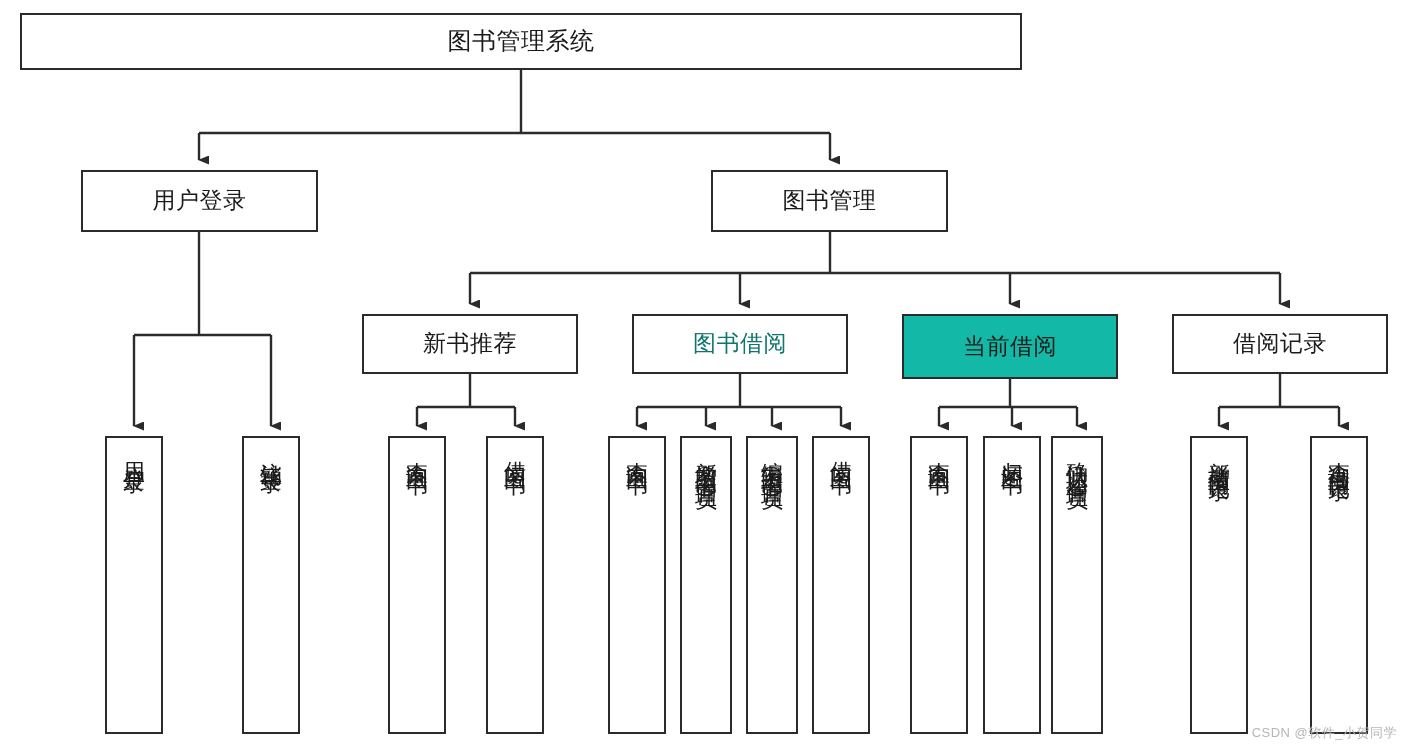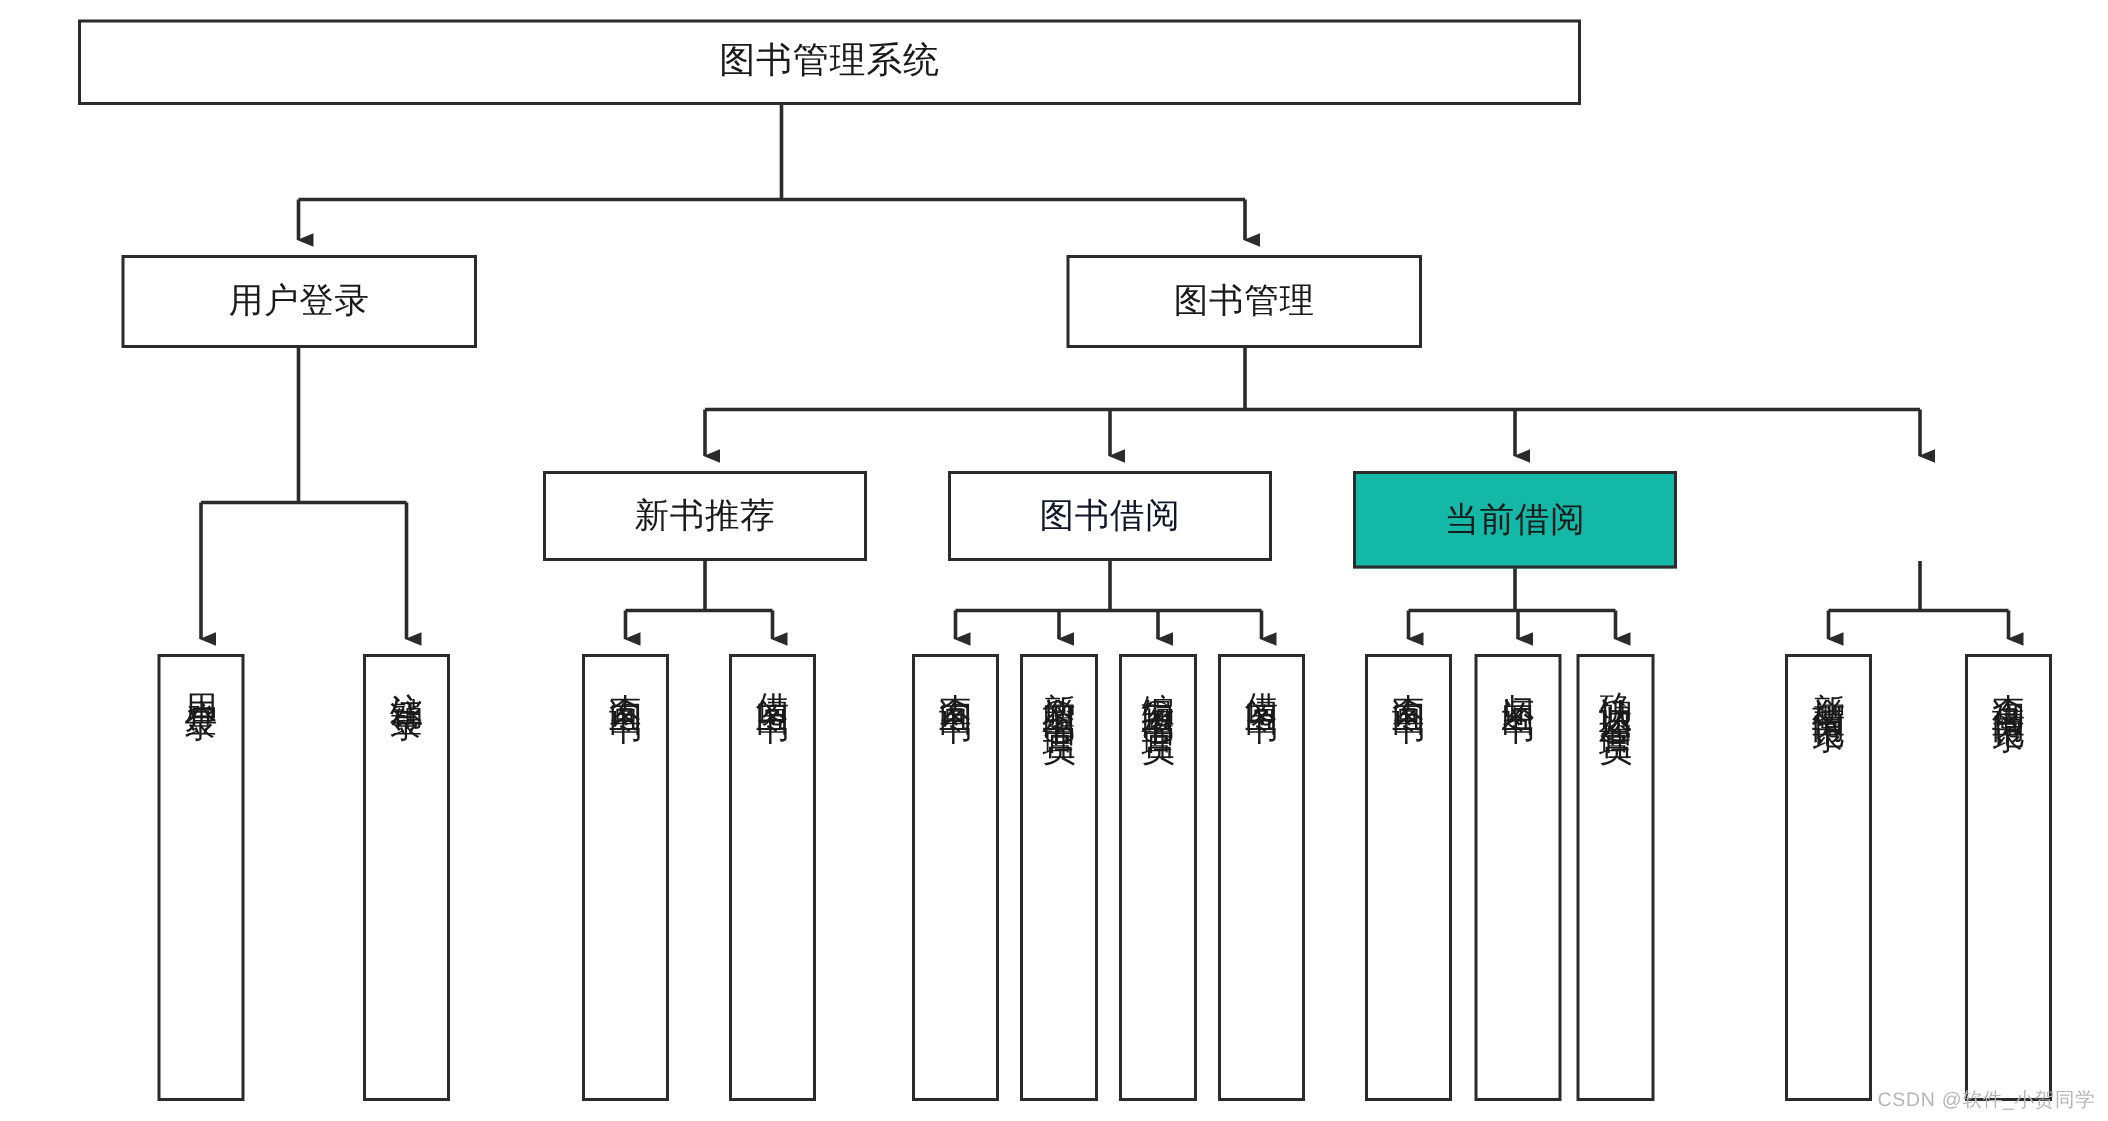--- a/index.html
+++ b/index.html
@@ -119,39 +119,42 @@
       <line x1="1012" y1="407" x2="1012" y2="426" marker-end="url(#arrowhead)"></line>
       <line x1="1077" y1="407" x2="1077" y2="426" marker-end="url(#arrowhead)"></line>
 
       <line x1="1280" y1="374" x2="1280" y2="407"></line>
       <line x1="1219" y1="407" x2="1339" y2="407"></line>
       <line x1="1219" y1="407" x2="1219" y2="426" marker-end="url(#arrowhead)"></line>
       <line x1="1339" y1="407" x2="1339" y2="426" marker-end="url(#arrowhead)"></line>
     </g>
   </svg>
 
-  <div class="node root horiz" style="left: 20px; top: 13px; width: 1002px; height: 57px; border-color: rgb(43, 43, 43); background: rgb(255, 255, 255); color: rgb(26, 26, 26); margin-left: 32px;">
+  <div class="node root horiz" style="left: 20px; top: 13px; width: 1002px; height: 57px; border-color: rgb(43, 43, 43); background: rgb(255, 255, 255); color: rgb(26, 26, 26);">
     <span class="node-label">图书管理系统</span>
   </div>
 
   <div class="node horiz" style="left: 81px; top: 170px; width: 237px; height: 62px; border-color: rgb(43, 43, 43); background: rgb(255, 255, 255); color: rgb(26, 26, 26);">
     <span class="node-label">用户登录</span>
   </div>
   <div class="node horiz" style="left: 362px; top: 314px; width: 216px; height: 60px; border-color: rgb(43, 43, 43); background: rgb(255, 255, 255); color: rgb(26, 26, 26);">
     <span class="node-label">新书推荐</span>
   </div>
 
   <div class="node horiz" style="left: 711px; top: 170px; width: 237px; height: 62px; border-color: rgb(43, 43, 43); background: rgb(255, 255, 255); color: rgb(26, 26, 26);">
     <span class="node-label">图书管理</span>
   </div>
-  <div class="node horiz" style="left: 632px; top: 314px; width: 216px; height: 60px; border-color: rgb(43, 43, 43); background: rgb(255, 255, 255); color: #0f172a;">
+  <div class="node horiz" style="left: 632px; top: 314px; width: 216px; height: 60px; border-color: rgb(43, 43, 43); background: rgb(255, 255, 255); color: #0f766e;">
     <span class="node-label">图书借阅</span>
   </div>
   <div class="node horiz" style="left: 902px; top: 314px; width: 216px; height: 65px; border-color: rgb(43, 43, 43); background: #14b8a6; color: rgb(26, 26, 26);">
     <span class="node-label">当前借阅</span>
+  </div>
+  <div class="node horiz" style="left: 1172px; top: 314px; width: 216px; height: 60px; border-color: rgb(43, 43, 43); background: rgb(255, 255, 255); color: rgb(26, 26, 26);">
+    <span class="node-label">借阅记录</span>
   </div>
 
   <div class="node leaf" style="left: 105px; top: 436px; width: 58px; height: 298px; border-color: rgb(43, 43, 43); background: rgb(255, 255, 255); color: rgb(26, 26, 26);">
     <span class="node-label">用户登录</span>
   </div>
   <div class="node leaf" style="left: 242px; top: 436px; width: 58px; height: 298px; border-color: rgb(43, 43, 43); background: rgb(255, 255, 255); color: rgb(26, 26, 26);">
     <span class="node-label">注销登录</span>
   </div>
   <div class="node leaf" style="left: 388px; top: 436px; width: 58px; height: 298px; border-color: rgb(43, 43, 43); background: rgb(255, 255, 255); color: rgb(26, 26, 26);">
     <span class="node-label">查询图书</span>

